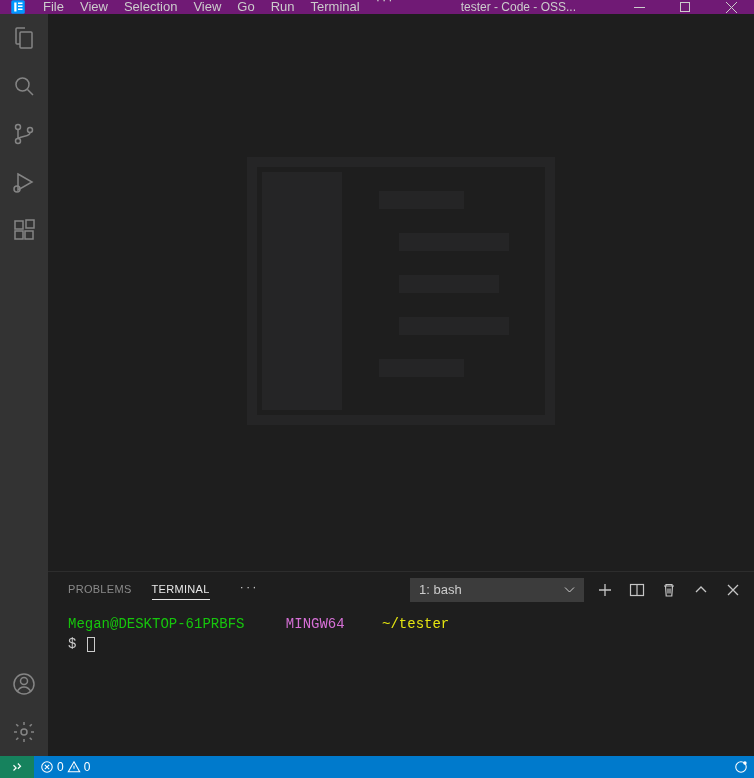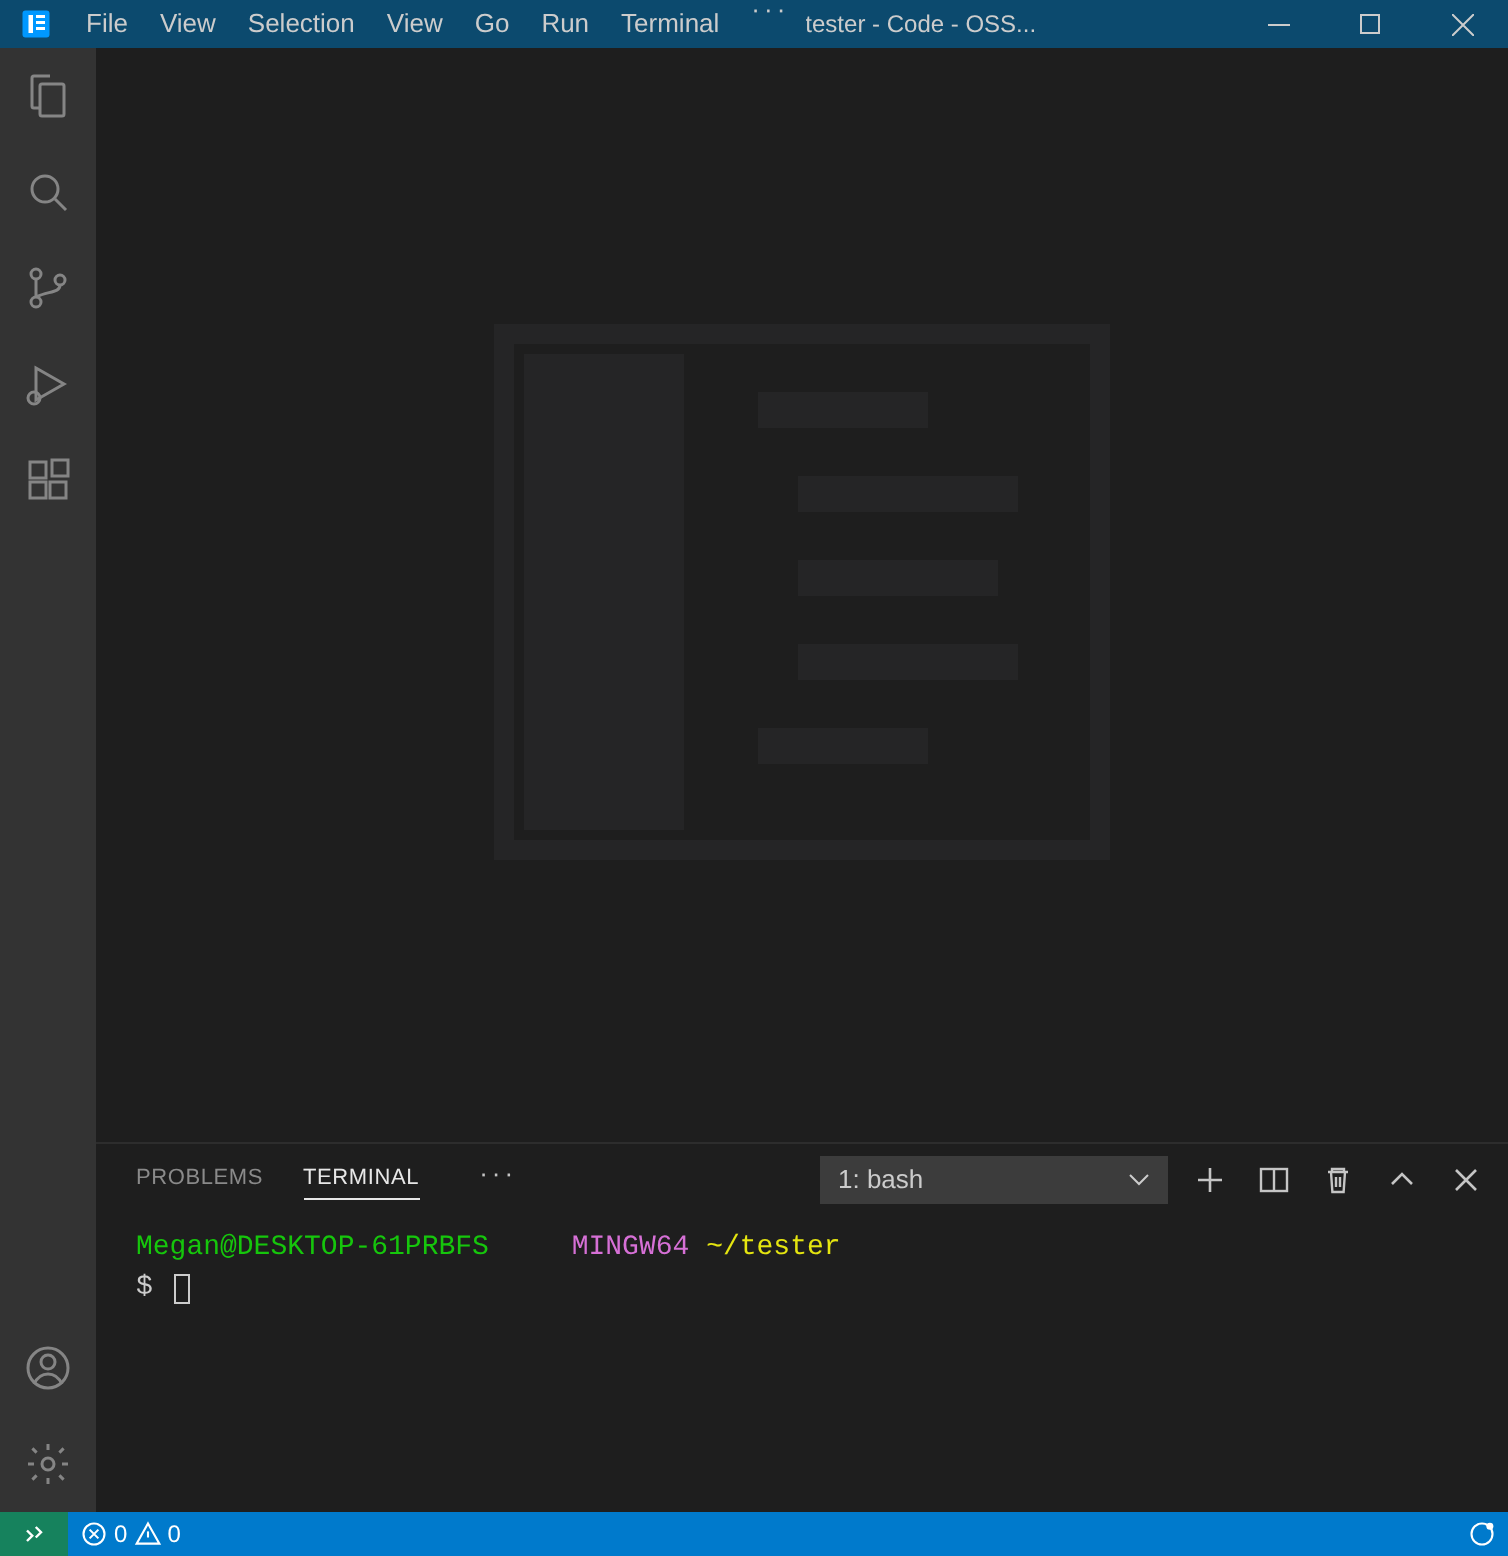--- a/index.html
+++ b/index.html
@@ -10,22 +10,22 @@
   font-family: -apple-system, "Segoe UI", sans-serif;
   font-size: 13px;
   color: #cccccc;
   overflow: hidden;
   display: flex;
   flex-direction: column;
 }
 
 
 .titlebar {
-  height: 24px;
-  background: #0c4a6e;
+  height: 14px;
+  background: #701a75;
   display: flex;
   align-items: center;
   flex-shrink: 0;
 }
 .app-icon {
   width: 35px;
   display: flex;
   align-items: center;
   justify-content: center;
 }
@@ -34,21 +34,21 @@
 .menubar-item {
   padding: 0 8px;
   height: 30px;
   line-height: 30px;
   color: #cccccc;
   cursor: default;
 }
 .menubar-more { padding: 0 8px; letter-spacing: 2px; color: #cccccc; }
 .window-title {
   flex: 1;
-  text-align: left;
+  text-align: right;
   color: #cccccc;
   font-size: 12px;
   padding-right: 40px;
   overflow: hidden;
   white-space: nowrap;
 }
 .window-controls { display: flex; }
 .window-btn {
   width: 46px;
   height: 30px;
@@ -161,21 +161,21 @@
 .terminal-body {
   flex: 1;
   padding: 8px 20px;
   font-family: Consolas, "Courier New", monospace;
   font-size: 14px;
   line-height: 1.4;
   color: #cccccc;
 }
 .term-user { color: #16c60c; }
 .term-sys { color: #d670d6; padding-left: 33px; }
-.term-path { color: #e5e510; }
+.term-path { color: #e5e510; margin-left: 29px; }
 .cursor-block {
   display: inline-block;
   width: 8px; height: 15px;
   border: 1px solid #cccccc;
   vertical-align: text-bottom;
   margin-left: 2px;
 }
 
 
 .statusbar {

